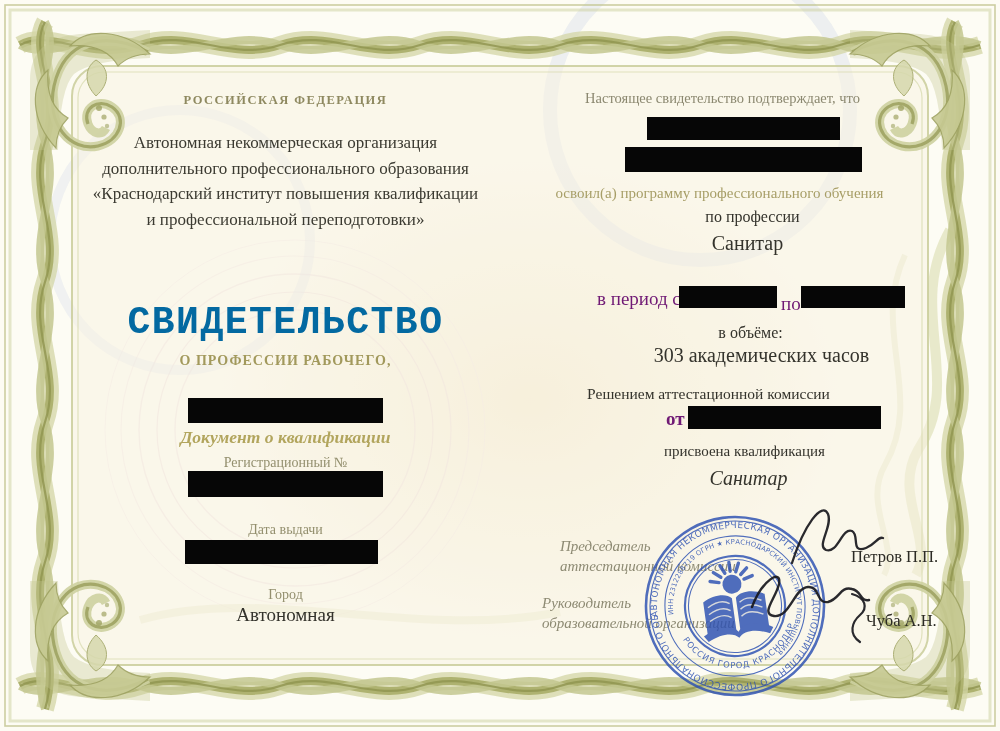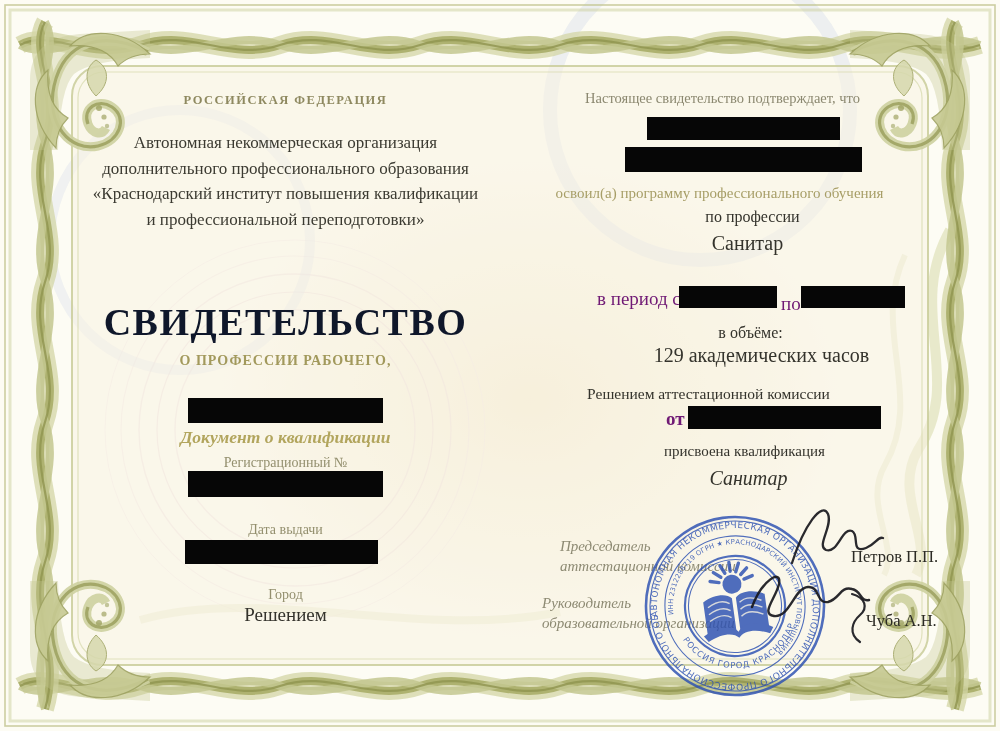--- a/index.html
+++ b/index.html
@@ -8,21 +8,21 @@
     background:#ffffff;
     font-family:"Liberation Serif","DejaVu Serif",serif;
   }
   .cert{position:absolute;inset:0;background:#fdfcf4;}
   svg.frame{position:absolute;left:0;top:0;z-index:0;}
   .txt{position:absolute;z-index:2;text-align:center;line-height:1.25;}
   .lc{width:395px;}
   .rl{width:455px;}
   .olive-caps{color:#8e8960;font-weight:bold;font-size:12.5px;letter-spacing:1.5px;}
   .org{color:#3b3a31;font-size:17px;line-height:25.5px;}
-  .title{color:#0f172a;font-weight:bold;font-size:38px;letter-spacing:1.5px;}
+  .title{color:#0369a1;font-weight:bold;font-size:38px;letter-spacing:1.5px;font-family:Liberation Mono, monospace;}
   .subtitle{color:#a29а5c;color:#a2995c;font-weight:bold;font-size:14px;letter-spacing:1px;line-height:19.5px;}
   .doctype{color:#b2a55d;font-style:italic;font-weight:bold;font-size:17.5px;}
   .small-olive{color:#938f6e;font-size:14px;}
   .dark{color:#34332c;}
   .f15{font-size:15px;}.f155{font-size:15.5px;}.f16{font-size:16px;}
   .f19{font-size:19px;}.f20{font-size:20px;}
   .confirm{color:#8b8870;font-size:14.5px;}
   .program{color:#a79e67;font-size:15px;}
   .ital{font-style:italic;}
   .bar{position:absolute;background:#060606;z-index:2;}
@@ -142,41 +142,41 @@
   <div class="txt lc small-olive" style="left:88px;top:454px;">Регистрационный №</div>
 
   <div class="bar" style="left:188px;top:471px;width:195px;height:26px;"></div>
 
   <div class="txt lc small-olive" style="left:88px;top:521px;">Дата выдачи</div>
 
   <div class="bar" style="left:185px;top:540px;width:193px;height:24px;"></div>
 
   <div class="txt lc small-olive" style="left:88px;top:586px;">Город</div>
 
-  <div class="txt lc dark f19" style="left:88px;top:603px;">Решением</div>
+  <div class="txt lc dark f19" style="left:88px;top:603px;">Автономная</div>
 
   <div class="txt rl confirm" style="left:495px;top:89px;">Настоящее свидетельство подтверждает, что</div>
 
   <div class="bar" style="left:647px;top:117px;width:193px;height:23px;"></div>
   <div class="bar" style="left:625px;top:147px;width:237px;height:25px;"></div>
 
   <div class="txt rl program" style="left:492px;top:184px;">освоил(а) программу профессионального обучения</div>
 
   <div class="txt rl dark f16" style="left:525px;top:207px;">по профессии</div>
 
   <div class="txt rl dark f20" style="left:520px;top:231px;">Санитар</div>
 
   <span class="inline-piece" style="left:597px;top:288px;">в период с</span>
   <div class="bar" style="left:679px;top:286px;width:98px;height:22px;"></div>
   <span class="inline-piece" style="left:781px;top:293px;">по</span>
   <div class="bar" style="left:801px;top:286px;width:104px;height:22px;"></div>
 
   <div class="txt rl dark f16" style="left:523px;top:323px;">в объёме:</div>
 
-  <div class="txt rl dark f20" style="left:534px;top:343px;">129 академических часов</div>
+  <div class="txt rl dark f20" style="left:534px;top:343px;">303 академических часов</div>
 
   <div class="txt rl dark f155" style="left:481px;top:384px;">Решением аттестационной комиссии</div>
 
   <span class="inline-piece" style="left:666px;top:408px;font-weight:bold;">от</span>
   <div class="bar" style="left:688px;top:406px;width:193px;height:23px;"></div>
 
   <div class="txt rl dark f15" style="left:517px;top:442px;">присвоена квалификация</div>
 
   <div class="txt rl dark f20 ital" style="left:521px;top:466px;">Санитар</div>
 

